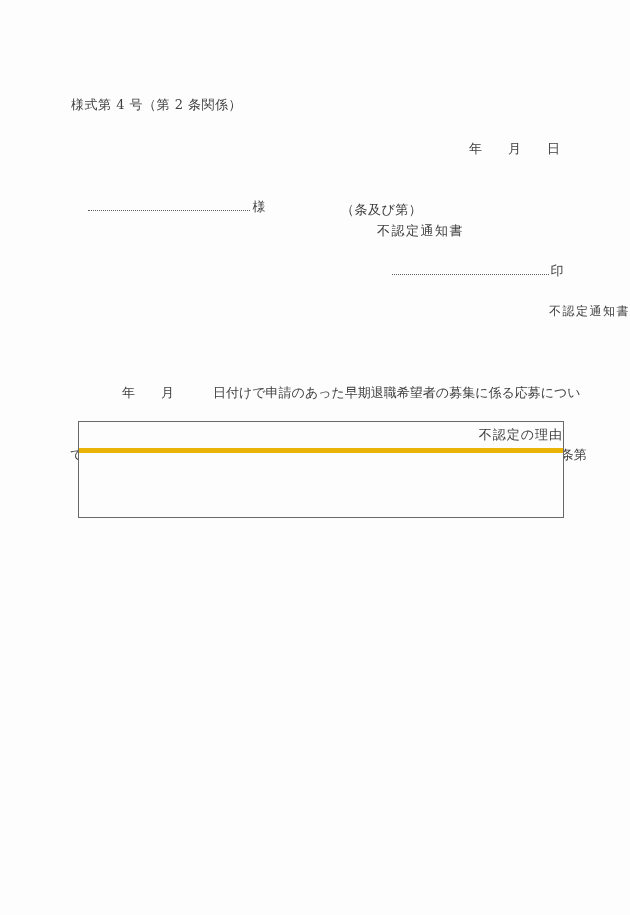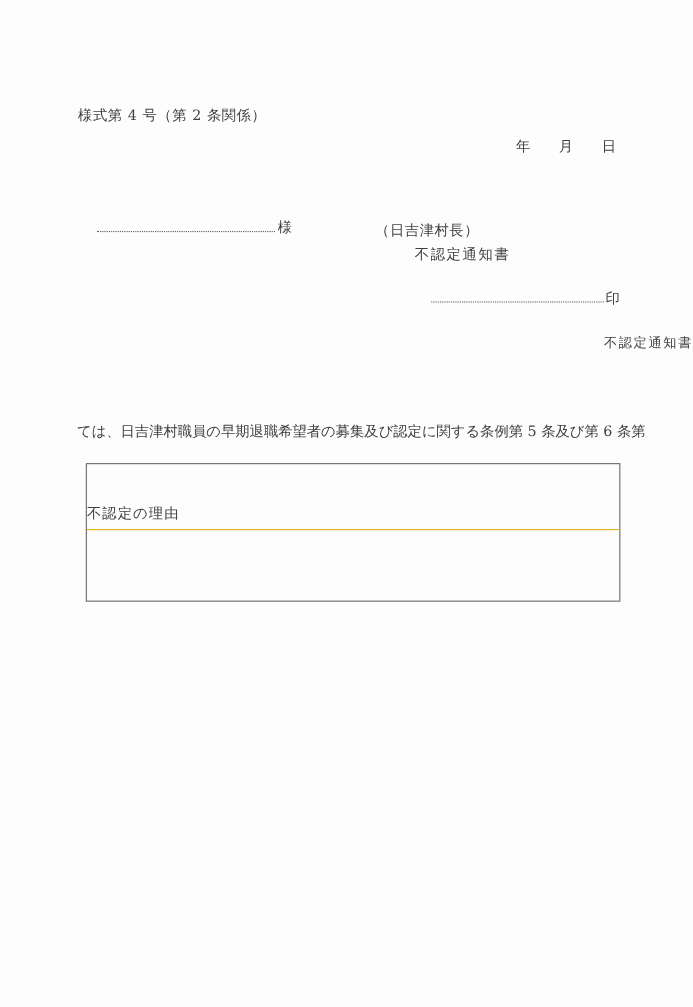--- a/index.html
+++ b/index.html
@@ -20,21 +20,21 @@
   .abs { position: absolute; white-space: pre; }
 
   .form-number {
     left: 71px;
     top: 96px;
     letter-spacing: 0.5px;
     text-align: center;
   }
   .date-line {
     right: 70px;
-    top: 124px;
+    top: 140px;
   }
   .addressee-line {
     left: 71px;
     top: 181px;
     line-height: 15px;
   }
   .seal-line {
     left: 375px;
     top: 245px;
     line-height: 15px;
@@ -82,53 +82,53 @@
     left: 78px;
     top: 421px;
     width: 486px;
     box-sizing: border-box;
     border: 1.5px solid #686868;
     background: #fdfdfd;
   }
   .reason-header {
     height: 26px;
     line-height: 26px;
-    text-align: left;
+    text-align: right;
     letter-spacing: 1px;
-    border-bottom: 1px solid #eab308;
-    margin-top: 33px;
+    border-bottom: 5px solid #eab308;
   }
   .reason-body {
     height: 64px;
   }
 </style>
 </head>
 <body>
 
 <div class="page">
 
   <div class="abs form-number">様式第 4 号（第 2 条関係）</div>
 
   <div class="abs date-line">年　　月　　日</div>
 
   <div class="abs addressee-line">
     <span class="dotted-rule addressee"></span><span>様</span>
   </div>
 
-  <div class="abs appointer-label">（日吉津村長）</div>
+  <div class="abs appointer-label">（条及び第）</div>
 
   <div class="abs appointer-title">不認定通知書</div>
 
   <div class="abs seal-line">
     <span class="dotted-rule seal"></span><span>印</span>
   </div>
 
   <div class="abs doc-title">不認定通知書</div>
 
   <div class="abs body-text">
+    <div class="body-line">　　　　年　　月　　　日付けで申請のあった早期退職希望者の募集に係る応募につい</div>
     <div class="body-line">ては、日吉津村職員の早期退職希望者の募集及び認定に関する条例第 5 条及び第 6 条第</div>
   </div>
 
   <div class="reason-table">
     <div class="reason-header">不認定の理由</div>
     <div class="reason-body"></div>
   </div>
 
 </div>
 

